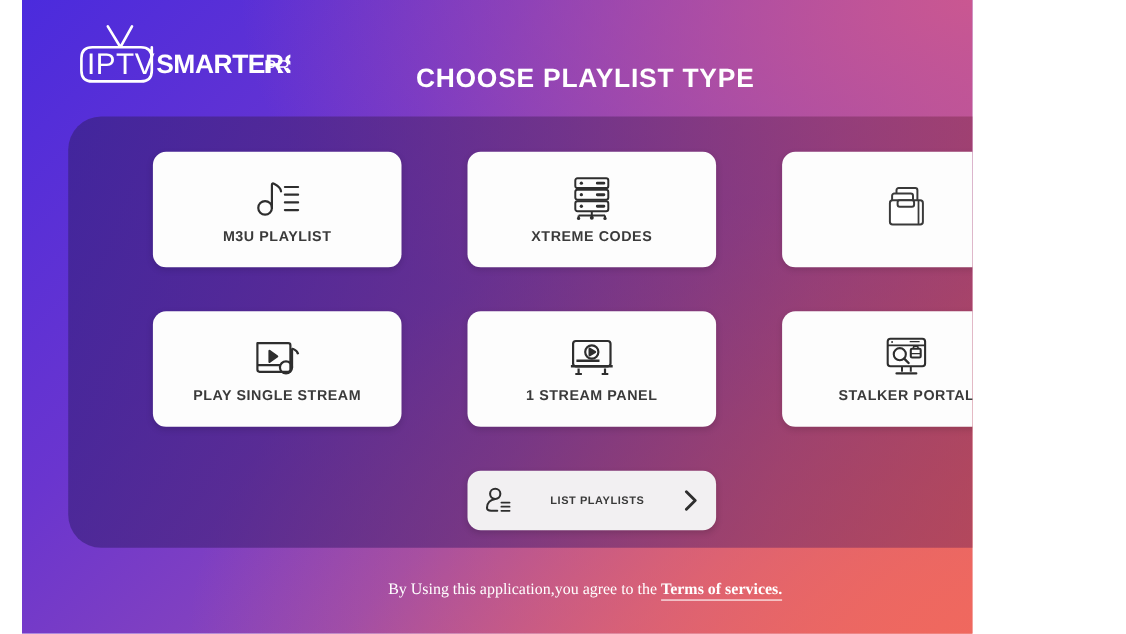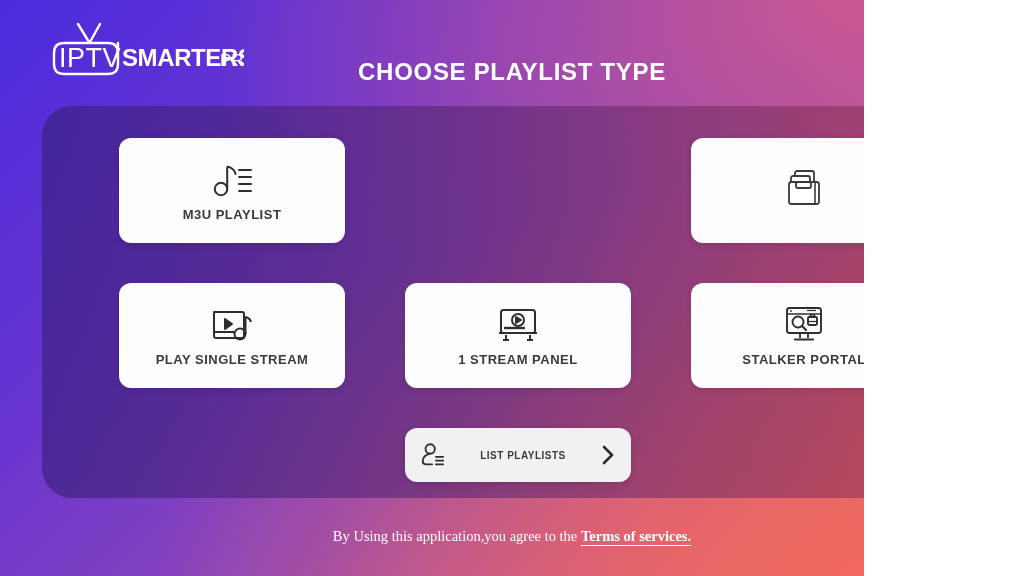--- a/index.html
+++ b/index.html
@@ -15,20 +15,21 @@
 
   #app {
     position: relative;
     width: 864px;
     height: 576px;
     background:
       radial-gradient(ellipse 150% 130% at 100% 100%, rgba(240,104,94,0.95) 0%, rgba(240,104,94,0.0) 55%),
       radial-gradient(ellipse 140% 120% at 100% 0%, rgba(205,88,143,0.95) 0%, rgba(205,88,143,0.0) 55%),
       linear-gradient(135deg, #4b2bdd 0%, #6a35cf 32%, #8e47b8 60%, #c25a8e 80%, #ea6a63 100%);
     overflow: hidden;
+    margin-left: 20px;
   }
 
   
   .logo {
     position: absolute;
     left: 34px;
     top: 16px;
     width: 210px;
     height: 62px;
   }
@@ -184,20 +185,40 @@
               <g stroke="#2e2e2e" stroke-width="2" fill="none" stroke-linecap="round">
                 <circle cx="11" cy="28" r="6.2"></circle>
                 <path d="M17.2 28 L17.2 7 Q17.2 5 19.5 6.2 Q25 9 25.5 13"></path>
                 <path d="M29 9 L41 9 M29 16 L41 16 M29 23 L41 23 M29 30 L41 30"></path>
               </g>
             </svg>
           </div>
           <div class="card-label">M3U PLAYLIST</div>
         </div>
 
+        <div class="card">
+          <div class="card-icon">
+            <svg width="44" height="42" viewBox="0 0 44 42">
+              <g stroke="#2e2e2e" stroke-width="1.8" fill="none">
+                <rect x="7" y="2" width="30" height="9" rx="2"></rect>
+                <rect x="7" y="12.5" width="30" height="9" rx="2"></rect>
+                <rect x="7" y="23" width="30" height="9" rx="2"></rect>
+                <circle cx="12.5" cy="6.5" r="1.5" fill="#2e2e2e" stroke="none"></circle>
+                <circle cx="12.5" cy="17" r="1.5" fill="#2e2e2e" stroke="none"></circle>
+                <circle cx="12.5" cy="27.5" r="1.5" fill="#2e2e2e" stroke="none"></circle>
+                <path d="M27 6.5 L33 6.5 M27 17 L33 17 M27 27.5 L33 27.5" stroke-width="2.6" stroke-linecap="round"></path>
+                <path d="M22 32 L22 36 M10 36 L34 36 M10 36 L10 38.5 M34 36 L34 38.5"></path>
+                <circle cx="22" cy="38" r="1.8" fill="#2e2e2e" stroke="none"></circle>
+                <circle cx="10" cy="38.6" r="1.5" fill="#2e2e2e" stroke="none"></circle>
+                <circle cx="34" cy="38.6" r="1.5" fill="#2e2e2e" stroke="none"></circle>
+              </g>
+            </svg>
+          </div>
+          <div class="card-label">XTREME CODES</div>
+        </div>
 
         <div class="card">
           <div class="card-icon">
             <svg width="44" height="42" viewBox="0 0 44 42">
               <g stroke="#3a3a3a" stroke-width="1.8" fill="#ffffff">
                 <rect x="13" y="3" width="19" height="13" rx="2"></rect>
                 <rect x="9" y="8" width="19" height="11" rx="2"></rect>
                 <rect x="7" y="14" width="30" height="22" rx="2.5"></rect>
                 <rect x="14" y="14" width="15" height="6" rx="2" fill="#ffffff"></rect>
                 <path d="M33 14 L33 36" stroke-width="1.6"></path>

